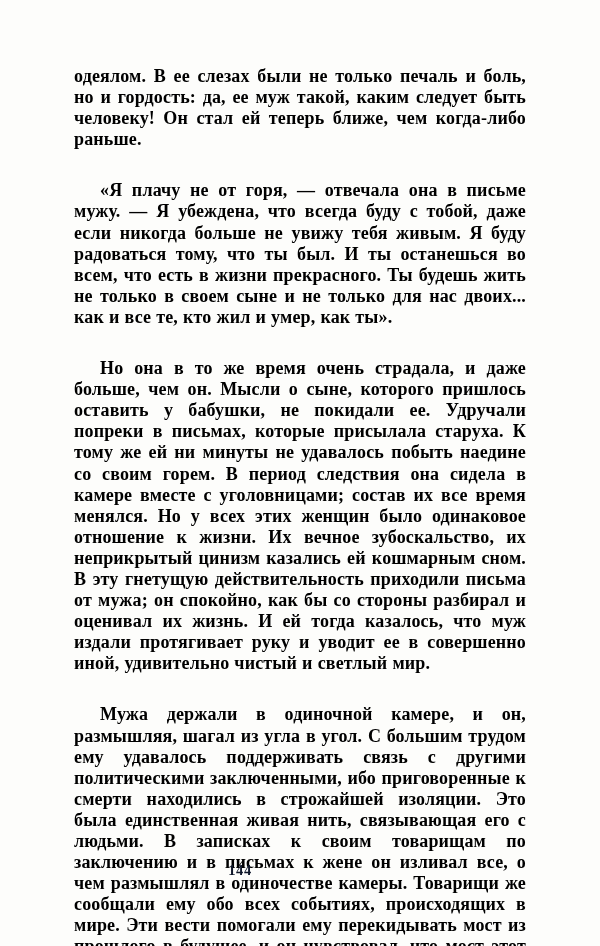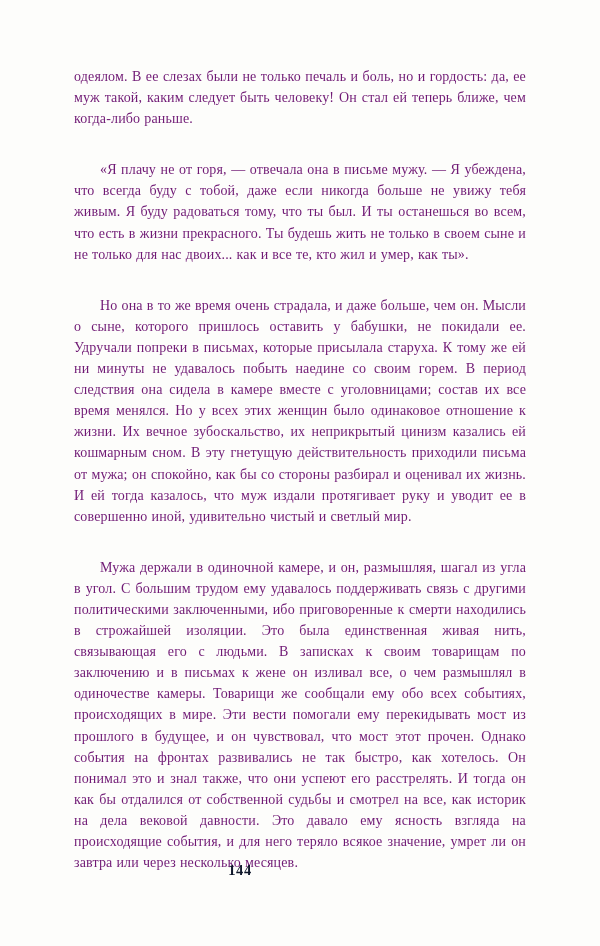--- a/index.html
+++ b/index.html
@@ -24,28 +24,28 @@
     background: #fdfdfb;
   }
   .text-column {
     position: absolute;
     left: 74px;
     top: 66px;
     width: 452px;
   }
   p.para {
     margin: 0;
-    font-size: 14px;
+    font-size: 18px;
     line-height: 21.1px;
     text-align: justify;
     text-justify: inter-word;
     letter-spacing: 0.15px;
     word-spacing: 0.4px;
-    color: #701a75;
-    font-weight: 400;
+    color: #000000;
+    font-weight: 700;
   }
   p.para.indent {
     text-indent: 26px;
     margin-top: 30px;
   }
   .folio {
     position: absolute;
     left: 0;
     top: 862px;
     width: 480px;

